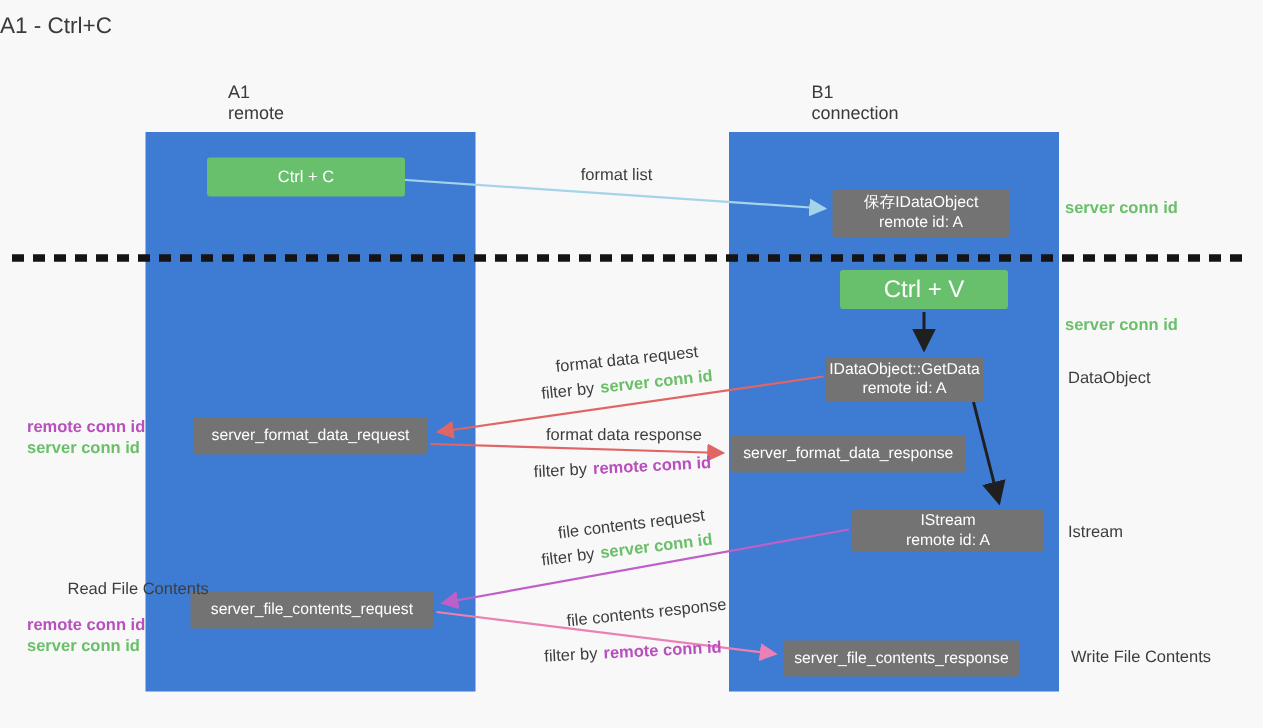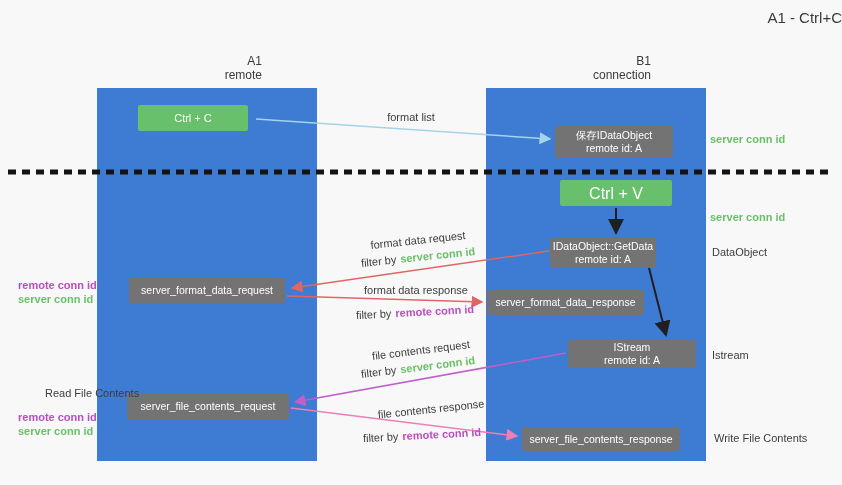--- a/index.html
+++ b/index.html
@@ -1,25 +1,25 @@
 <!DOCTYPE html>
 <html><head>
 <meta charset="utf-8">
 <style>
   html,body { margin:0; padding:0; background:#f8f8f8; }
   #canvas {
     position:relative; width:842px; height:485px; background:#f8f8f8;
     font-family:"Liberation Sans", sans-serif; overflow:hidden;
   }
   .title {
-    position:absolute; top:8px; left:0; right:0; text-align:right;
+    position:absolute; top:8px; left:0; right:0; text-align:left;
     font-size:15px; line-height:19px; color:#3a3a3a;
   }
   .lane-header {
-    position:absolute; width:110px; text-align:right;
+    position:absolute; width:110px; text-align:left;
     font-size:12px; line-height:14px; color:#3a3a3a;
   }
   .lane { position:absolute; top:88px; width:220px; height:373px; background:#3e7bd3; }
   .arrows { position:absolute; left:0; top:0; pointer-events:none; }
   .node {
     position:absolute; display:flex; flex-direction:column; align-items:center;
     justify-content:center; color:#fff; text-align:center; border-radius:2px;
     font-size:10.5px; line-height:13px;
   }
   .green  { background:#68bf6c; }
@@ -83,21 +83,21 @@
 
     <line x1="287" y1="296" x2="482" y2="302" stroke="#e06666" stroke-width="1.5" marker-end="url(#m-red)"></line>
 
     <line x1="649" y1="268" x2="666" y2="335" stroke="#1f1f1f" stroke-width="2" marker-end="url(#m-black)"></line>
 
     <line x1="566" y1="353" x2="295" y2="402" stroke="#bf5fc9" stroke-width="1.5" marker-end="url(#m-purple)"></line>
 
     <line x1="291" y1="408" x2="517" y2="436" stroke="#ec7fb4" stroke-width="1.5" marker-end="url(#m-pink)"></line>
   </svg>
 
-  <div class="node green" style="left:138px; top:105px; width:110px; height:26px; font-size:11px;">
+  <div class="node green" style="left:138px; top:105px; width:132px; height:26px; font-size:11px;">
     <div>Ctrl + C</div>
   </div>
 
   <div class="node orange" style="left:555px; top:126px; width:118px; height:32px;">
     <div>保存IDataObject</div>
     <div>remote id: A</div>
   </div>
 
   <div class="node green" style="left:560px; top:180px; width:112px; height:26px; font-size:16px;">
     <div>Ctrl + V</div>

